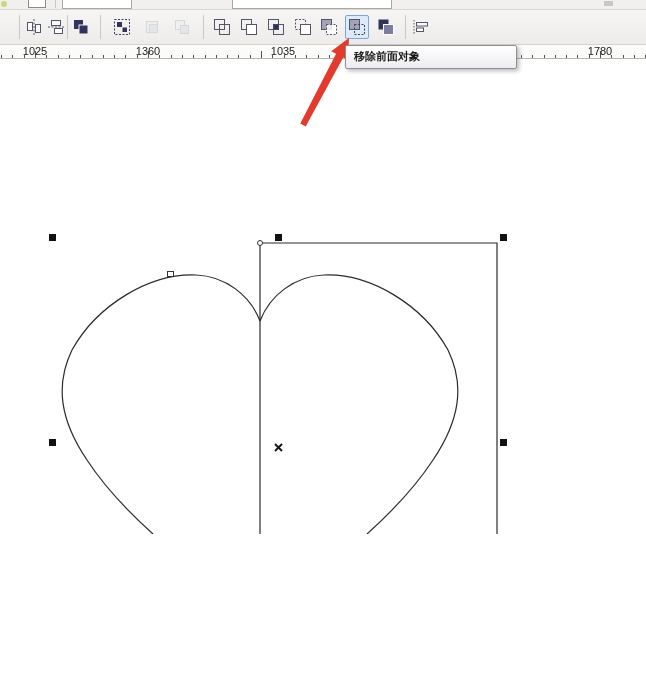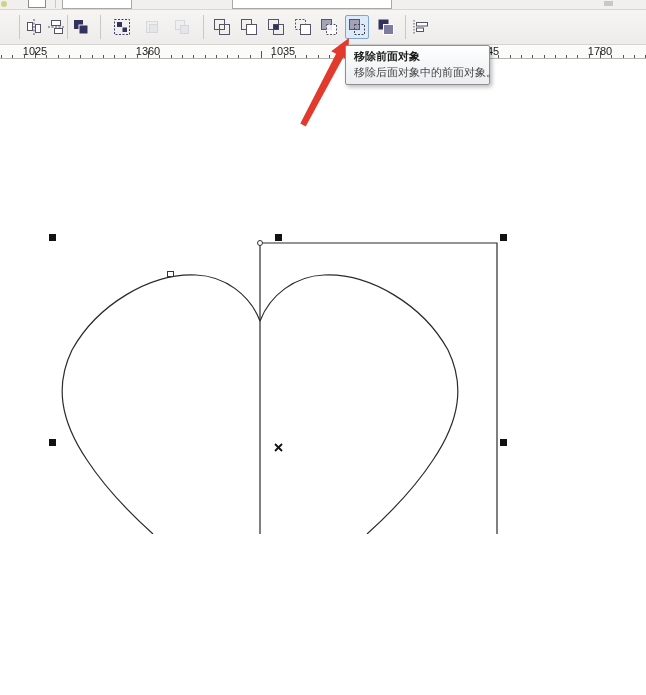--- a/index.html
+++ b/index.html
@@ -30,21 +30,21 @@
   
   .canvas{position:absolute;left:0;top:59px;width:646px;height:636px;background:#fff;z-index:1}
   .shapes{position:absolute;left:0;top:58px;z-index:2}
   .handle{position:absolute;width:7px;height:7px;background:#111;z-index:5}
   .node-square{position:absolute;width:5px;height:4px;background:#fff;border:1px solid #333;box-sizing:content-box;z-index:6}
   .node-circle{position:absolute;width:4px;height:4px;background:#fff;border:1px solid #333;border-radius:50%;z-index:6}
   .xmark{position:absolute;z-index:6}
   
   .overlay{position:absolute;left:0;top:0;width:646px;height:695px;pointer-events:none;z-index:40}
   .tooltip{
-    position:absolute;left:345px;top:45px;width:145px;box-sizing:border-box;
+    position:absolute;left:345px;top:45px;width:172px;box-sizing:border-box;
     background:linear-gradient(#ffffff,#ecedf0);border:1px solid #8f8f8f;border-radius:2px;
     box-shadow:2px 2px 4px rgba(0,0,0,.28);padding:4px 8px 5px;z-index:50
   }
   .tooltip-title{font-size:11px;font-weight:bold;color:#1a1a1a;line-height:1.2}
   .tooltip-desc{font-size:11px;color:#444;margin-top:3px;line-height:1.2;white-space:nowrap}
 </style>
 </head>
 <body>
 
 <div class="sliver">
@@ -232,21 +232,20 @@
            M260,263 C270,237 295,218 324,217 C370,215 423,247 448,292 C465,327 460,362 433,402 C412,434 387,458 367,476" fill="none" stroke="#2b2b2b" stroke-width="1.2"></path>
   <path d="M260,476 L260,185 L497,185 L497,476" fill="none" stroke="#2b2b2b" stroke-width="1.2"></path>
 </svg>
 
 <svg class="overlay" viewBox="0 0 646 695">
   <polygon points="349,38 348,60.1 343.2,57.6 305.7,126.4 300.3,123.6 336.1,53.8 331.2,51.3" fill="#e23b2d"></polygon>
 </svg>
 
 <div class="tooltip">
   <div class="tooltip-title">移除前面对象</div>
-  <div class="tooltip-desc">移除后面对象中的前面对象。</div>
 </div>
 
 <div class="handle" style="left: 48.5px; top: 233.5px;"></div>
 <div class="handle" style="left: 274.5px; top: 233.5px;"></div>
 <div class="handle" style="left: 499.5px; top: 233.5px;"></div>
 <div class="handle" style="left: 48.5px; top: 438.5px;"></div>
 <div class="handle" style="left: 499.5px; top: 438.5px;"></div>
 <div class="node-square" style="left: 167px; top: 271px;"></div>
 <div class="node-circle" style="left: 257px; top: 240px;"></div>
 <div class="xmark" style="left: 273.5px; top: 437.5px;"><svg width="9" height="9">

